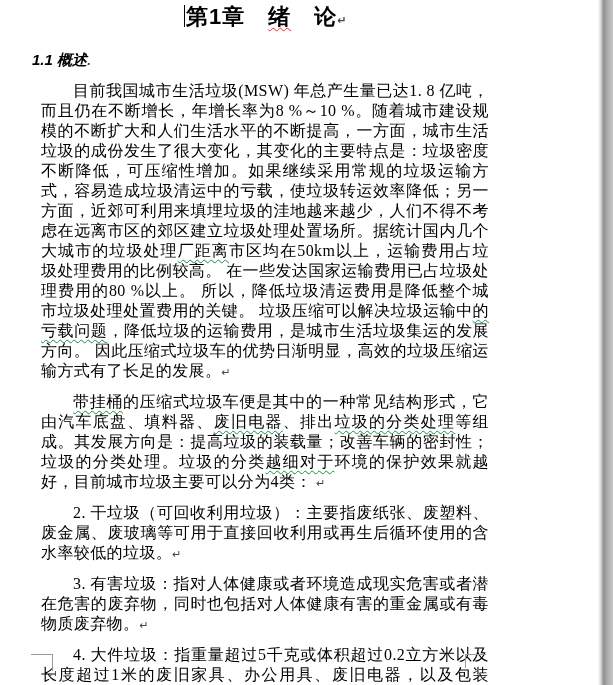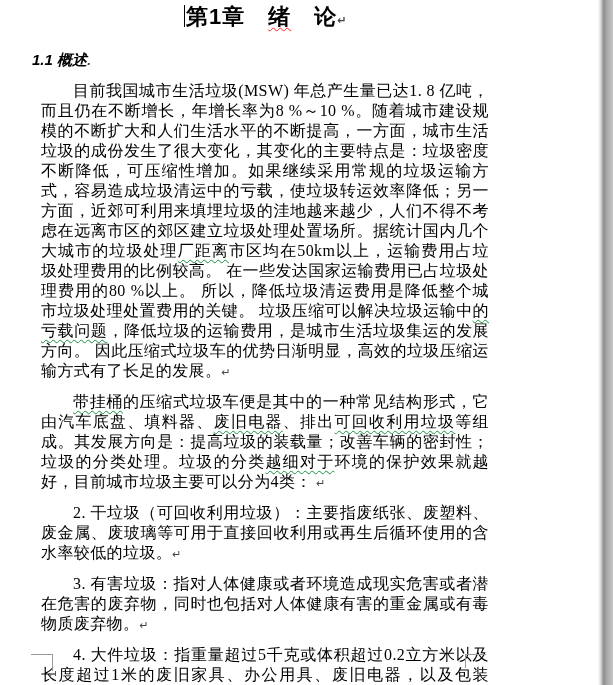--- a/index.html
+++ b/index.html
@@ -56,21 +56,21 @@
 </style>
 </head>
 <body>
 
 <div class="page">
   <div class="content">
     <h1 class="doc-title"><span class="caret"></span><span><span>第1章　</span><span class="wavy-r">绪</span><span>　论</span><span class="pmark">↵</span></span></h1>
     <h2 class="doc-heading"><span><span>1.1 概述</span><span class="pmark">.</span></span></h2>
     <div id="paras">
         <p class="para indent"><span>目前我国城市生活垃圾(MSW) 年总产生量已达1. 8 亿吨，而且仍在不断增长，年增长率为8 %～10 %。随着城市建设规模的不断扩大和人们生活水平的不断提高，一方面，城市生活垃圾的成份发生了很大变化，其变化的主要特点是：垃圾密度不断降低，可压缩性增加。如果继续采用常规的垃圾运输方式，容易造成垃圾清运中的亏载，使垃圾转运效率降低；另一方面，近郊可利用来填埋垃圾的洼地越来越少，人们不得不考虑在远离市区的郊区建立垃圾处理处置场所。据统计国内几个大城市的垃圾处理</span><span class="wavy-g">厂距离</span><span>市区均在50km以上，运输费用占垃圾处理费用的比例较高。 在一些发达国家运输费用已占垃圾处理费用的80 %以上。 所以，降低垃圾清运费用是降低整个城市垃圾处理处置费用的关键。 垃圾压缩可以解决垃圾运输中</span><span class="wavy-g">的亏载问题</span><span>，降低垃圾的运输费用，是城市生活垃圾集运的发展方向。 因此压缩式垃圾车的优势日渐明显，高效的垃圾压缩运输方式有了长足的发展。</span><span class="pmark">↵</span></p>
-        <p class="para indent"><span class="wavy-g">带挂桶</span><span>的压缩式垃圾车便是其中的一种常见结构形式，它由汽车底盘、填料器、</span><span class="wavy-g">废旧电器</span><span>、排出</span><span class="wavy-g">可回收利用垃圾</span><span>等组成。其发展方向是：提高垃圾的装载量；改善车辆的密封性；垃圾的分类处理。垃圾的分类</span><span class="wavy-g">越细对于</span><span>环境的保护效果就越好，目前城市垃圾主要可以分为4类： </span><span class="pmark">↵</span></p>
+        <p class="para indent"><span class="wavy-g">带挂桶</span><span>的压缩式垃圾车便是其中的一种常见结构形式，它由汽车底盘、填料器、</span><span class="wavy-g">废旧电器</span><span>、排出</span><span class="wavy-g">垃圾的分类处理</span><span>等组成。其发展方向是：提高垃圾的装载量；改善车辆的密封性；垃圾的分类处理。垃圾的分类</span><span class="wavy-g">越细对于</span><span>环境的保护效果就越好，目前城市垃圾主要可以分为4类： </span><span class="pmark">↵</span></p>
         <p class="para indent"><span>2. 干垃圾（可回收利用垃圾）：主要指废纸张、废塑料、废金属、废玻璃等可用于直接回收利用或再生后循环使用的含水率较低的垃圾。</span><span class="pmark">↵</span></p>
         <p class="para indent"><span>3. 有害垃圾：指对人体健康或者环境造成现实危害或者潜在危害的废弃物，同时也包括对人体健康有害的重金属或有毒物质废弃物。</span><span class="pmark">↵</span></p>
         <p class="para indent"><span>4. 大件垃圾：指重量超过5千克或体积超过0.2立方米以及长度超过1米的废旧家具、办公用具、废旧电器，以及包装箱、箩筐等大型的、耐久性的固体废弃物，是因体积较大等因素混入城市一般生活垃圾一起清运有困难的特殊的生活垃圾。</span></p>
       </div>
   </div>
   <div class="crop-mark crop-left"></div>
   <div class="crop-mark crop-right"></div>
   <div class="footer-mark"><span>.</span><span class="fm-bar"></span></div>
 </div>
 <div class="scroll-strip"></div>

